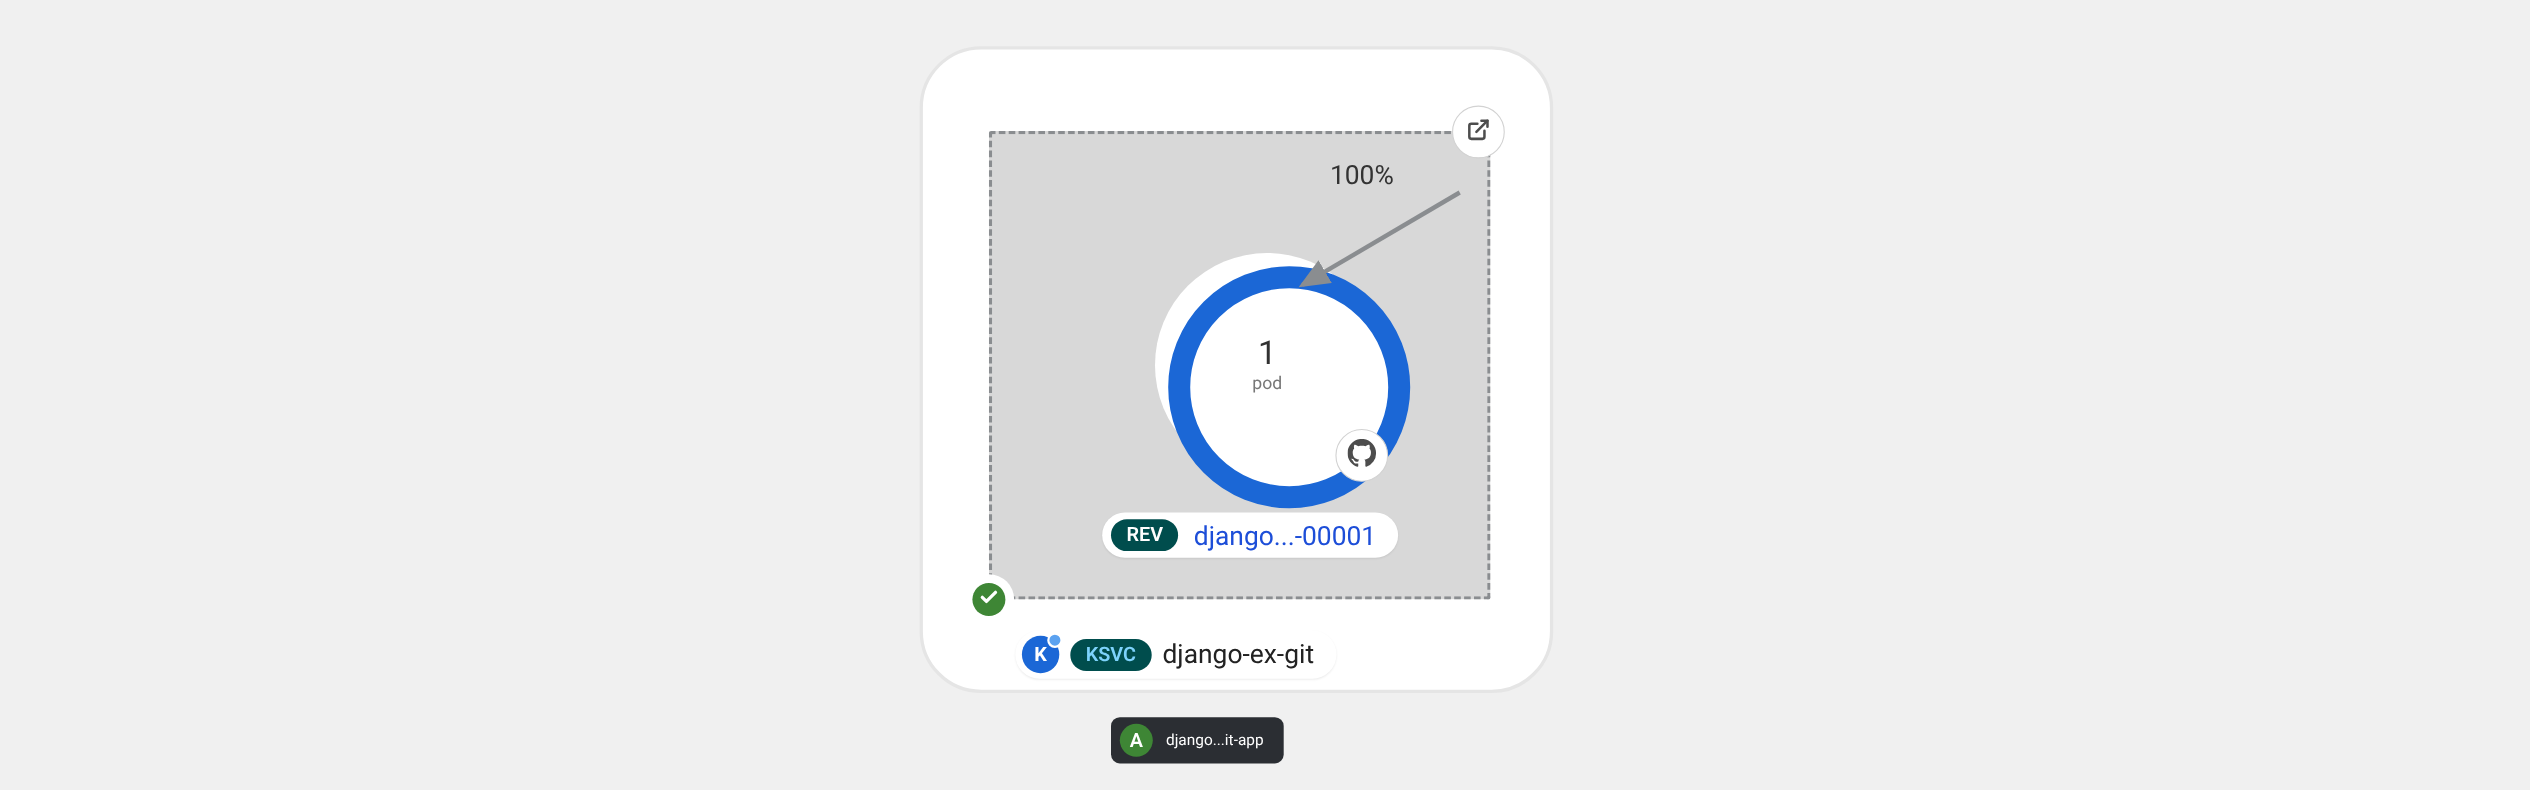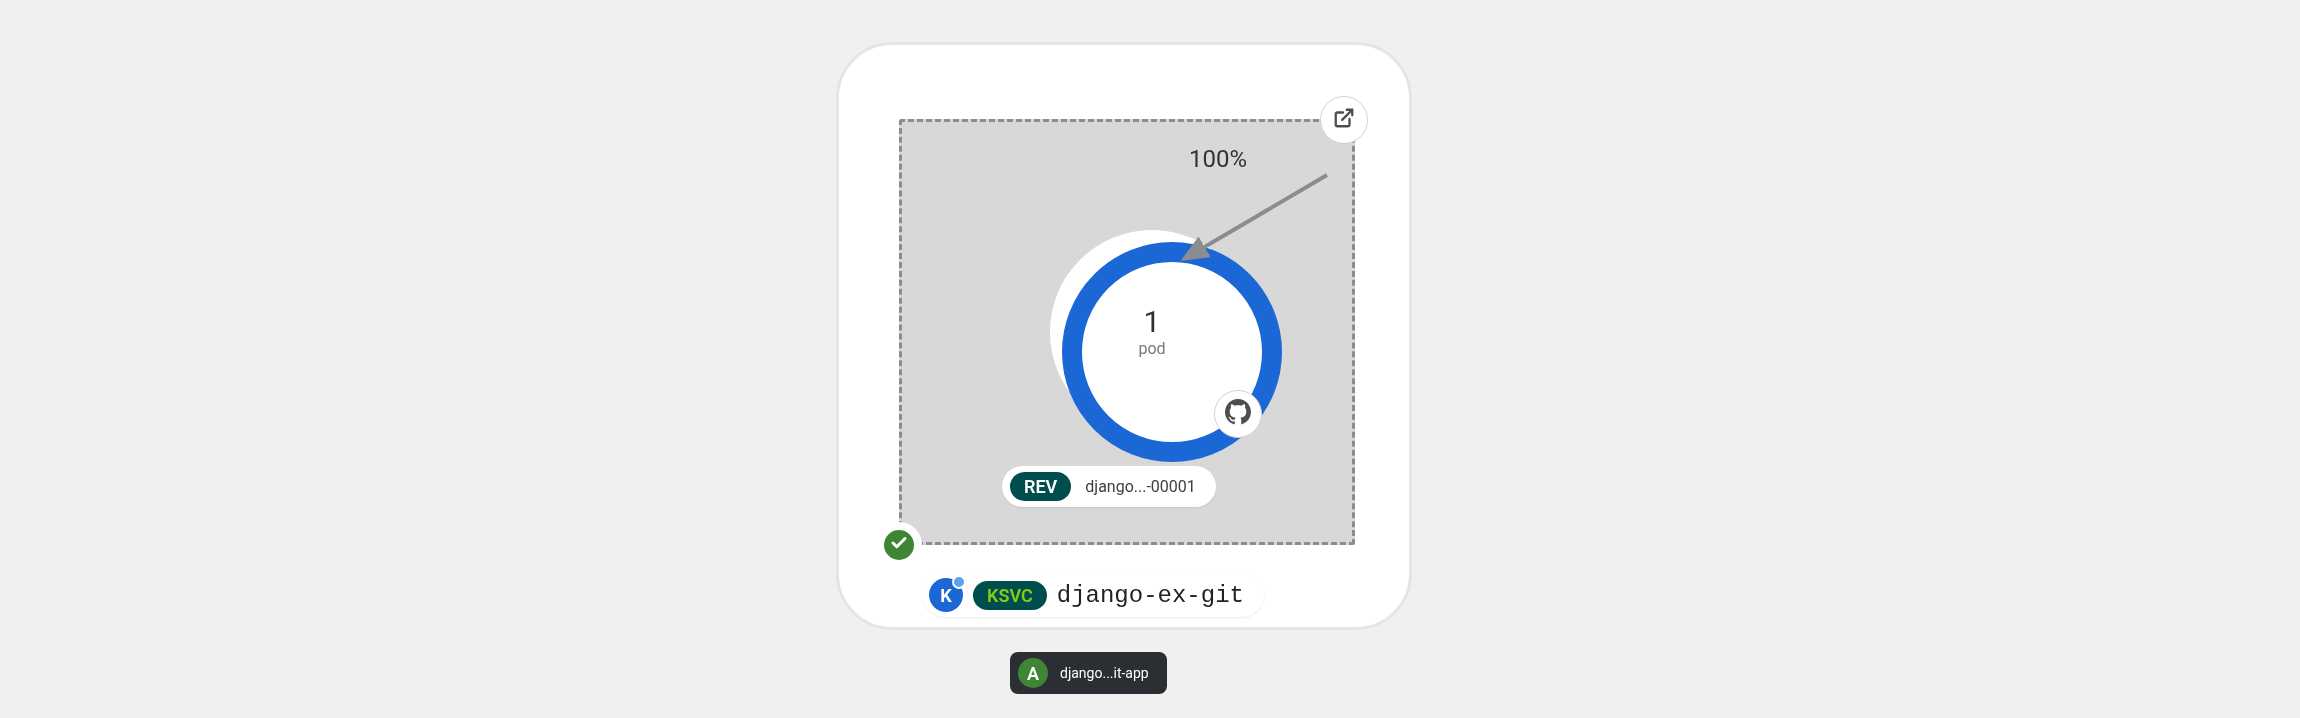--- a/index.html
+++ b/index.html
@@ -103,21 +103,21 @@
     background: #ffffff;
     border: 1px solid #d2d2d2;
     display: flex;
     align-items: center;
     justify-content: center;
     cursor: pointer;
   }
   
   .traffic-label {
     position: absolute;
-    left: 350px;
+    left: 370px;
     top: 100px;
     font-size: 24px;
     color: #333;
   }
   
   .traffic-arrow {
     position: absolute;
     left: 320px;
     top: 120px;
     width: 180px;
@@ -141,22 +141,22 @@
   }
   .rev-badge {
     background: #004d4d;
     color: #ffffff;
     font-size: 18px;
     font-weight: 600;
     padding: 4px 14px;
     border-radius: 16px;
   }
   .rev-name {
-    font-size: 16px;
-    color: #404040;
+    font-size: 24px;
+    color: #1d4ed8;
   }
   
   .status-check {
     position: absolute;
     left: 37px;
     top: 477px;
     width: 46px;
     height: 46px;
     border-radius: 50%;
     background: #ffffff;
@@ -207,30 +207,29 @@
     right: -3px;
     top: -3px;
     width: 14px;
     height: 14px;
     border-radius: 50%;
     background: #5ba2f0;
     border: 2px solid #fff;
   }
   .ksvc-badge {
     background: #004d4d;
-    color: #84cc16;
+    color: #7dd3fc;
     font-size: 18px;
     font-weight: 600;
     padding: 4px 14px;
     border-radius: 16px;
   }
   .ksvc-name {
     font-size: 24px;
     color: #222;
-    font-family: Liberation Mono, monospace;
   }
   
   .app-pill {
     position: absolute;
     left: 1010px;
     top: 652px;
     display: flex;
     align-items: center;
     background: #2b2e33;
     border-radius: 8px;

